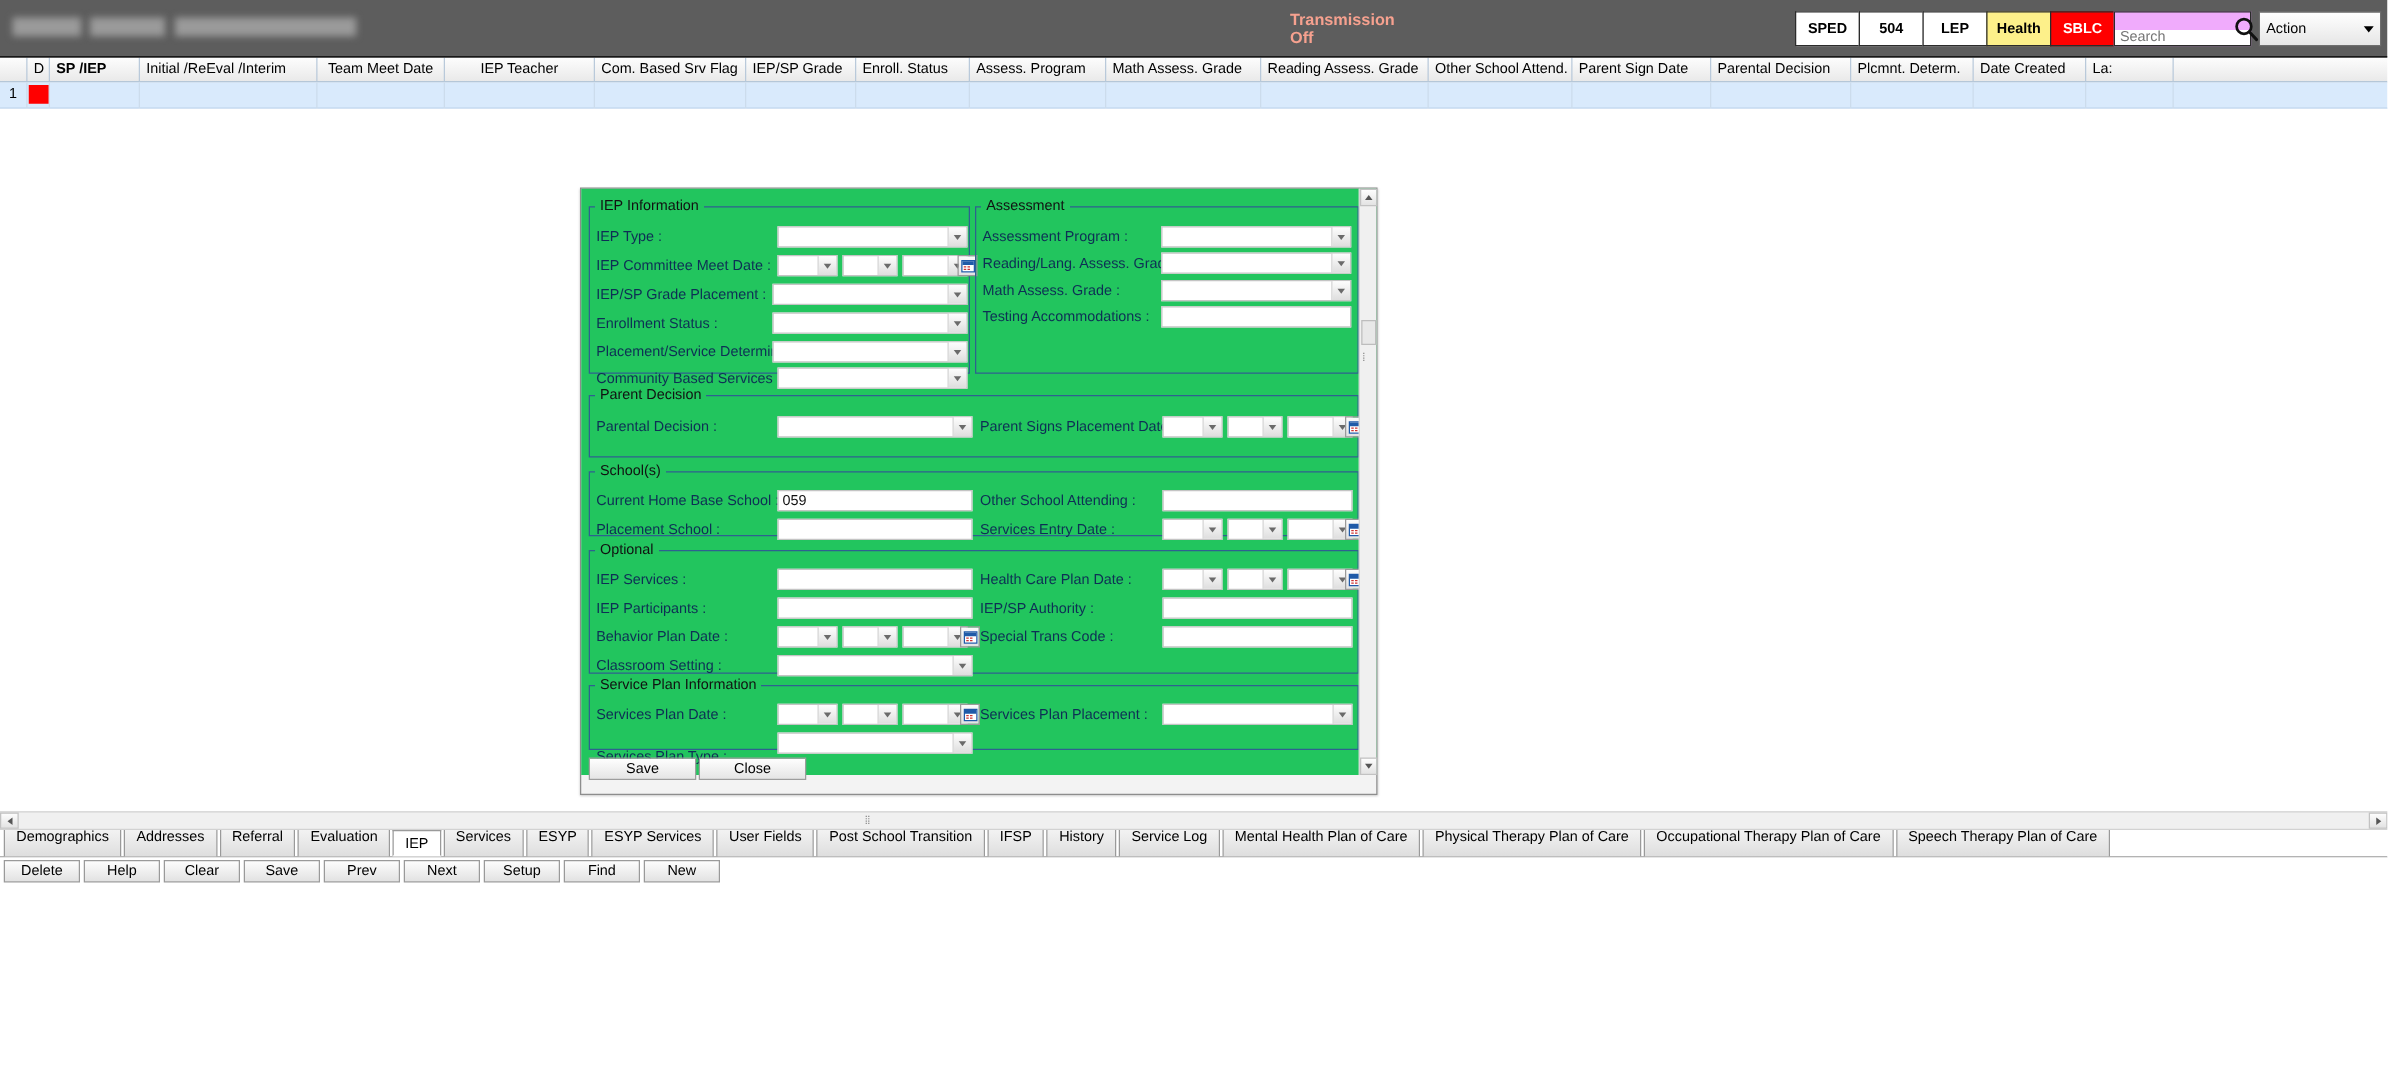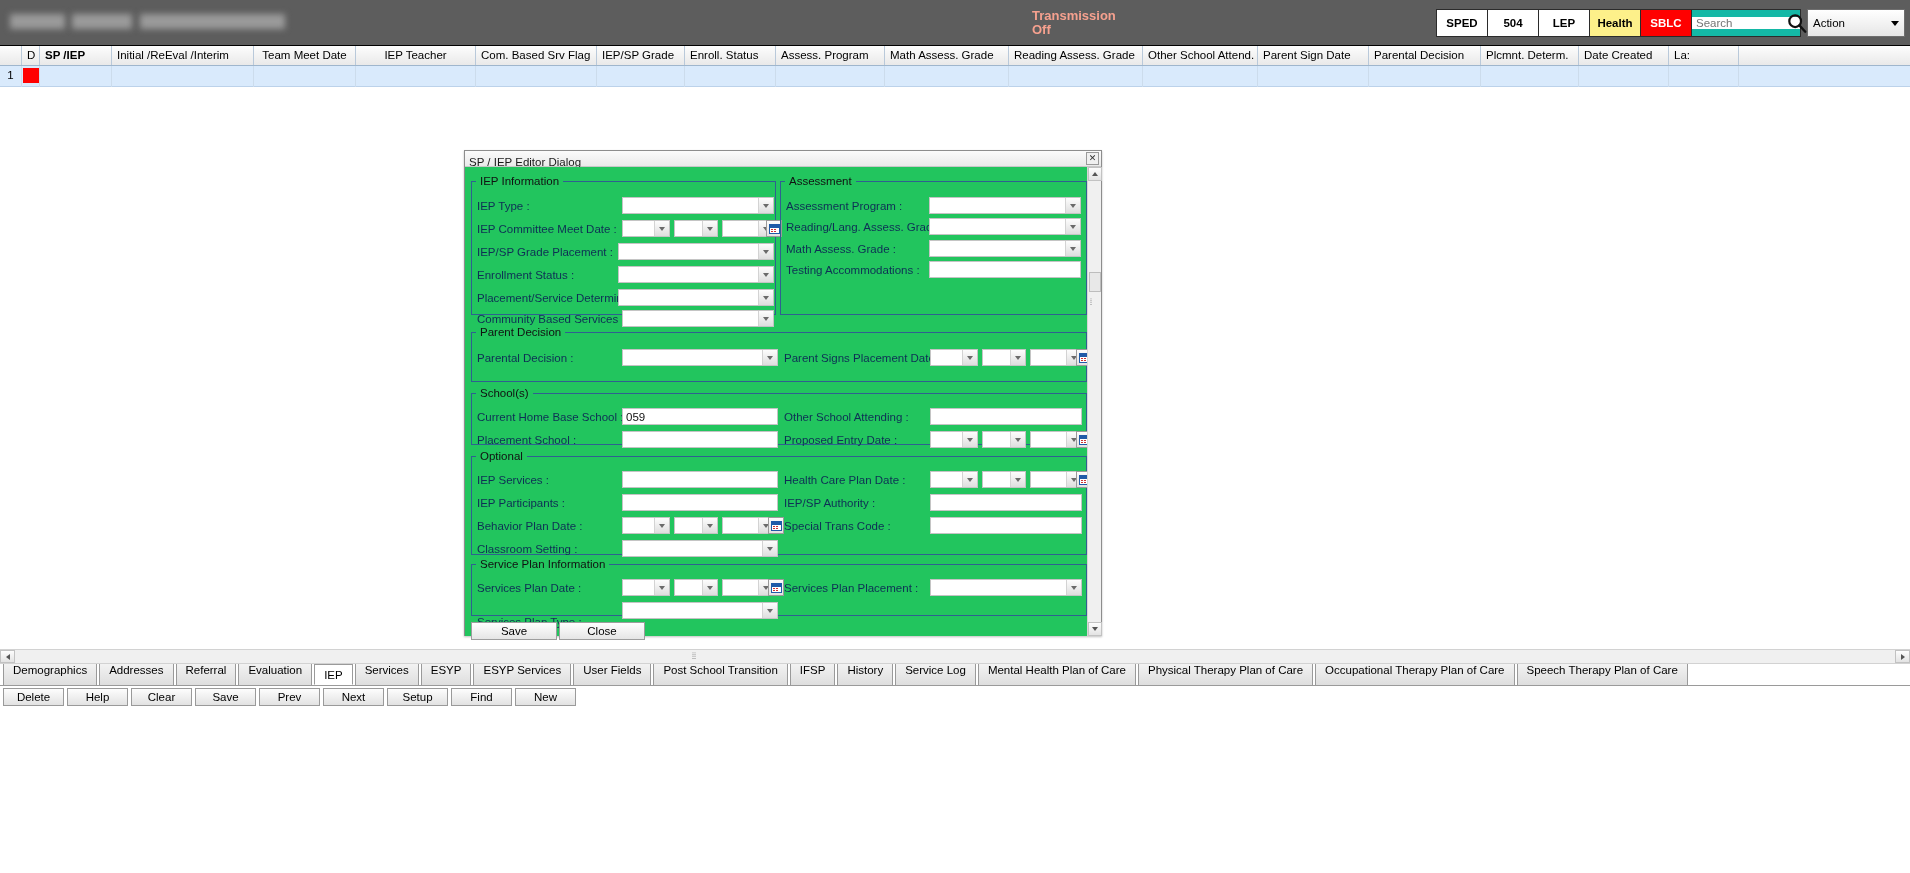--- a/index.html
+++ b/index.html
@@ -66,23 +66,23 @@
     font-weight: bold;
     color: #000;
     cursor: pointer;
   }
   .navbtn.health { background: #fdf08a; }
   .navbtn.sblc { background: #ff0000; color: #ffffff; }
   #search-wrap {
     position: relative;
     width: 110px;
     border: 1px solid #2b2b2b;
-    background: #14b8a6;
-    display: flex;
-    align-items: center;
+    background: #f0abfc;
+    display: flex;
+    align-items: flex-end;
   }
   #search-input {
     border: none; outline: none;
     width: 100%;
     font-size: 11.5px;
     font-family: "Liberation Sans", sans-serif;
     padding: 0 18px 0 4px;
     color: #333;
   }
   #search-icon {
@@ -484,24 +484,20 @@
     <div class="gc" style="width: 111px;"></div>
     <div class="gc" style="width: 112px;"></div>
     <div class="gc" style="width: 98px;"></div>
     <div class="gc" style="width: 90px;"></div>
     <div class="gc" style="width: 70px;"></div>
   </div>
 
 <div id="content">
 
   <div id="dialog">
-    <div id="dialog-titlebar">
-      <span id="dialog-title">SP / IEP Editor Dialog</span>
-      <div id="dialog-close">✕</div>
-    </div>
 
     <div id="dialog-body">
 
       <fieldset class="grp" style="left:6px; top:8px; width:305px; height:140px;">
         <legend>IEP Information</legend>
 
         <span class="lbl" style="left:5px; top:13px;">IEP Type :</span>
         <div class="combo" style="left:150px; top:10px; width:152px;">
           <span class="cval"></span>
           <span class="carrow"></span>
@@ -606,21 +602,21 @@
 
         <span class="lbl" style="left:5px; top:12px;">Current Home Base School :</span>
         <input class="tin" style="left: 150px; top: 9px; width: 156px;" type="text" value="059">
 
         <span class="lbl" style="left:312px; top:12px;">Other School Attending :</span>
         <input class="tin" style="left: 458px; top: 9px; width: 152px;" type="text" value="">
 
         <span class="lbl" style="left:5px; top:35px;">Placement School :</span>
         <input class="tin" style="left: 150px; top: 32px; width: 156px;" type="text" value="">
 
-        <span class="lbl" style="left:312px; top:35px;">Proposed Entry Date :</span>
+        <span class="lbl" style="left:312px; top:35px;">Services Entry Date :</span>
         <div class="combo" style="left:458px; top:32px; width:48px;">
           <span class="cval"></span>
             <span class="carrow"></span>
         </div>
         <div class="combo" style="left:510px; top:32px; width:44px;">
           <span class="cval"></span>
             <span class="carrow"></span>
         </div>
         <div class="combo" style="left:558px; top:32px; width:52px;">
           <span class="cval"></span>

